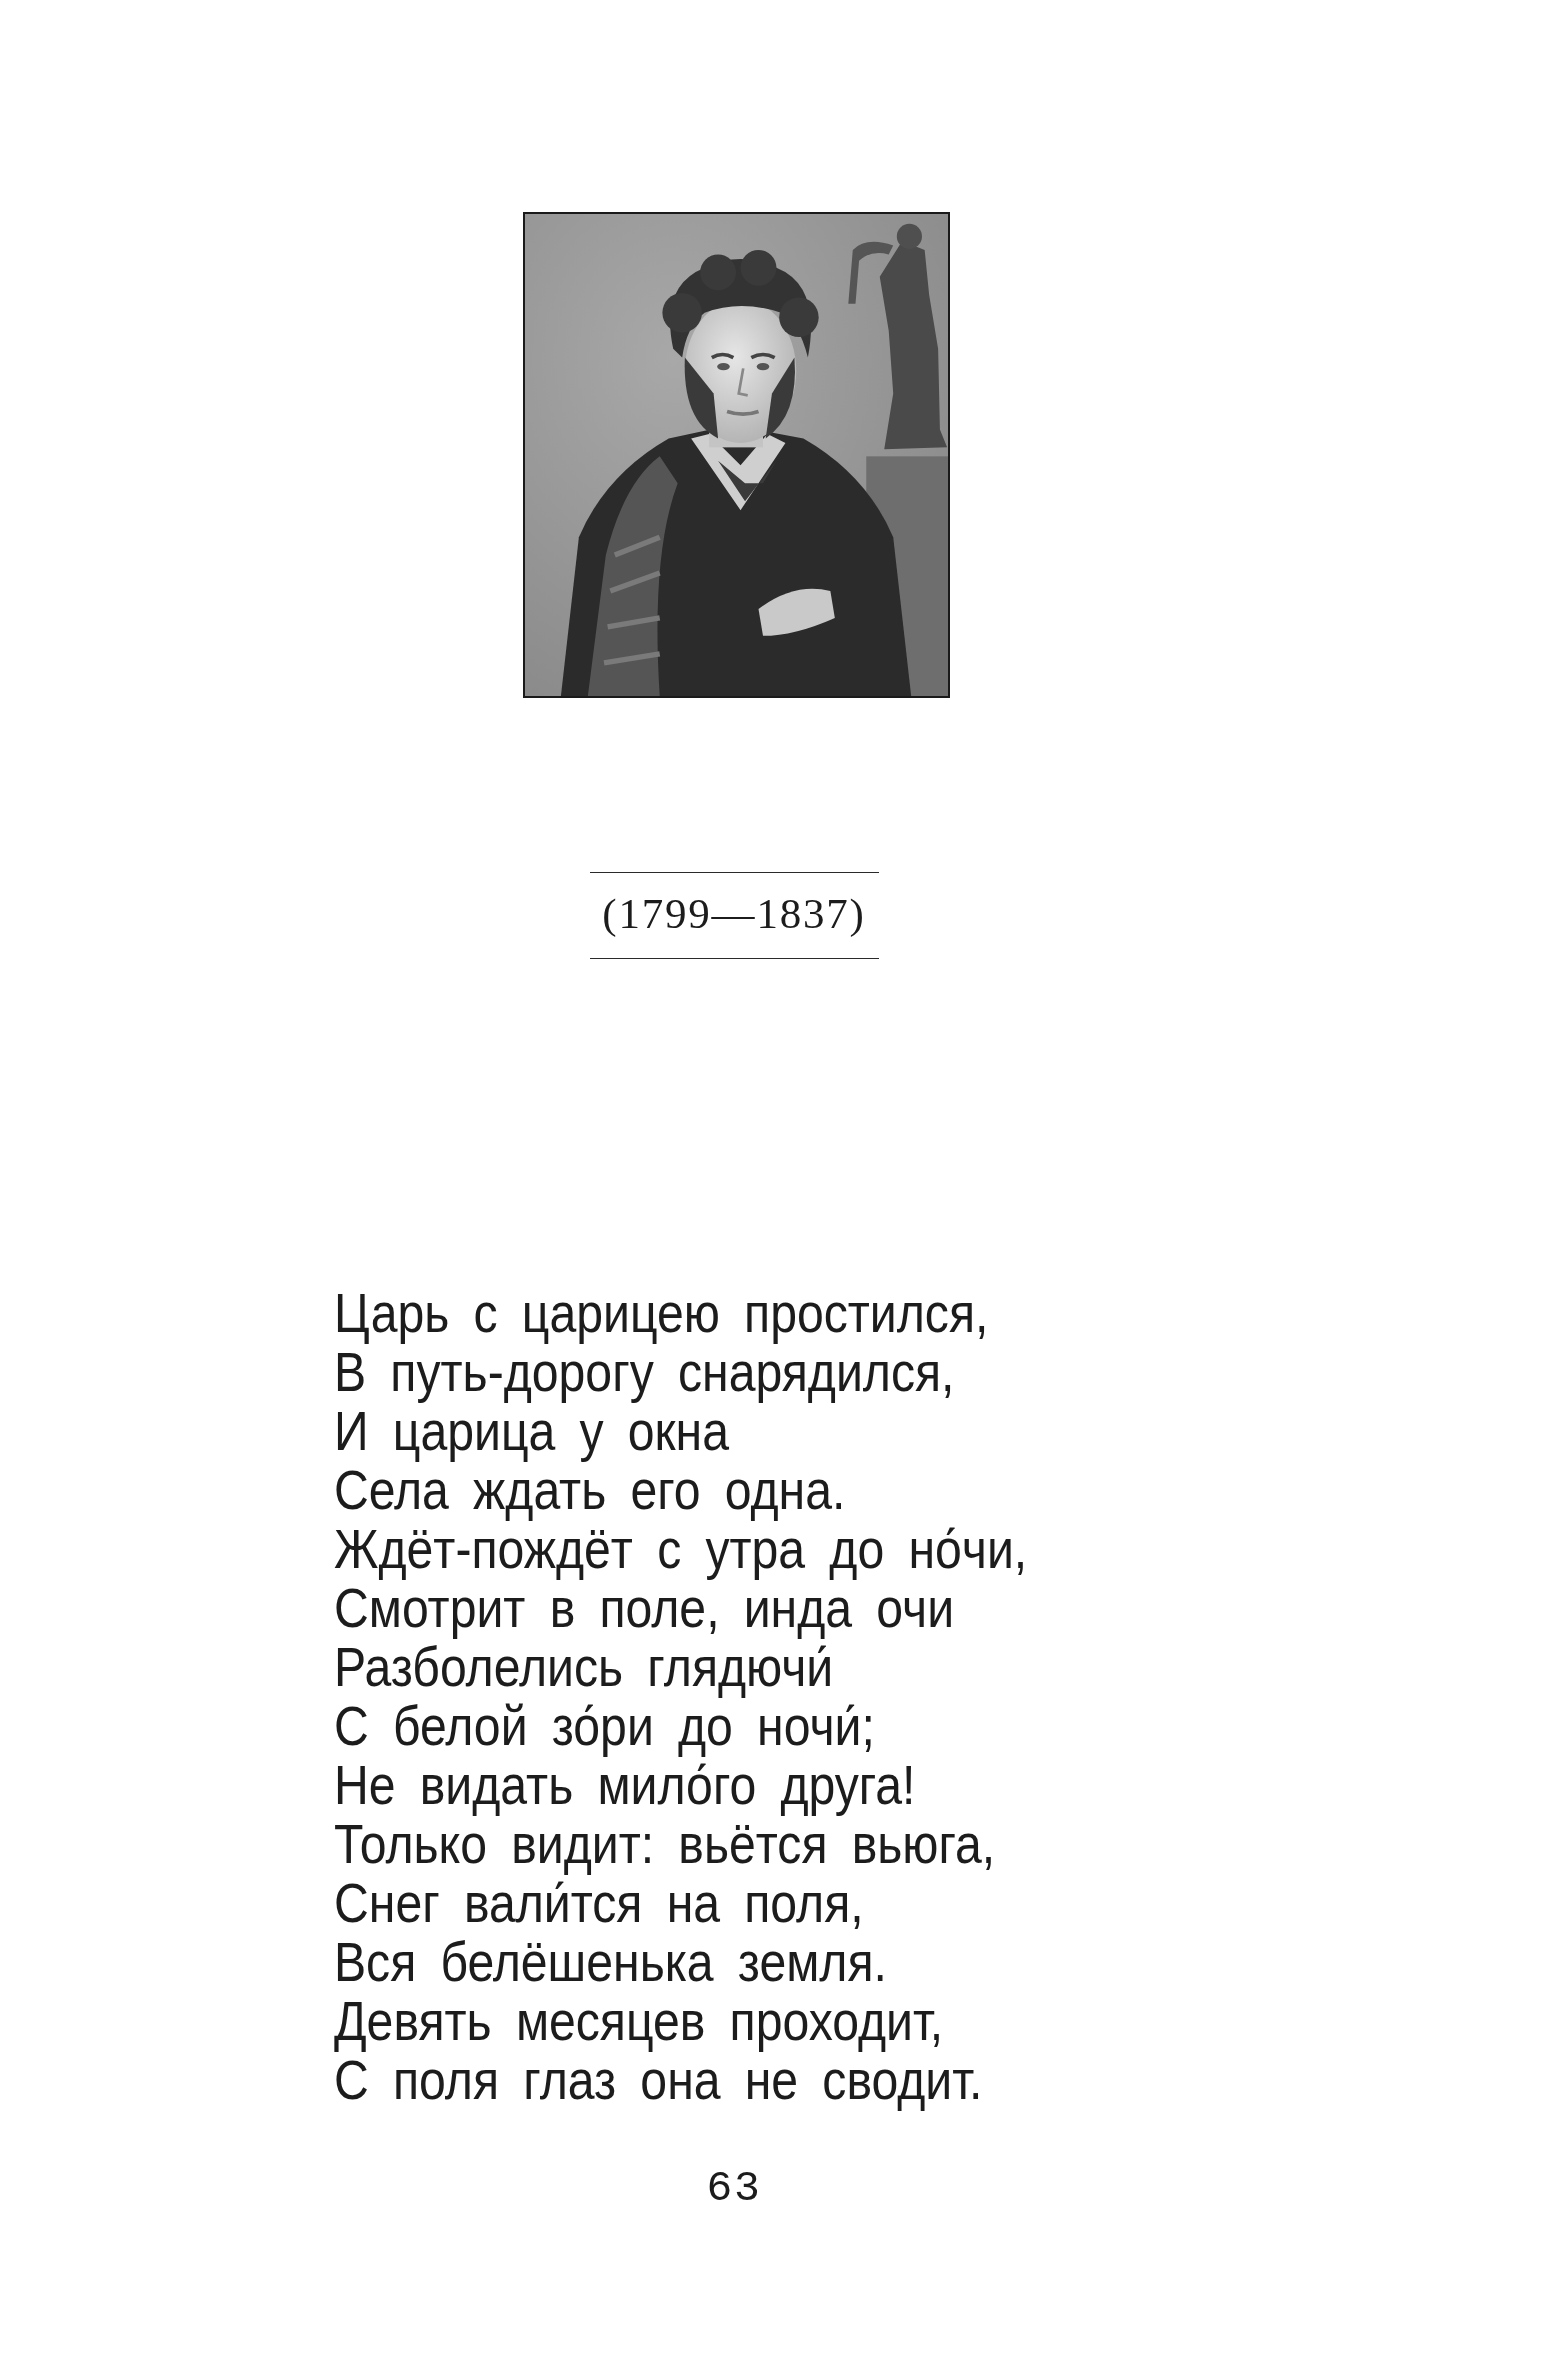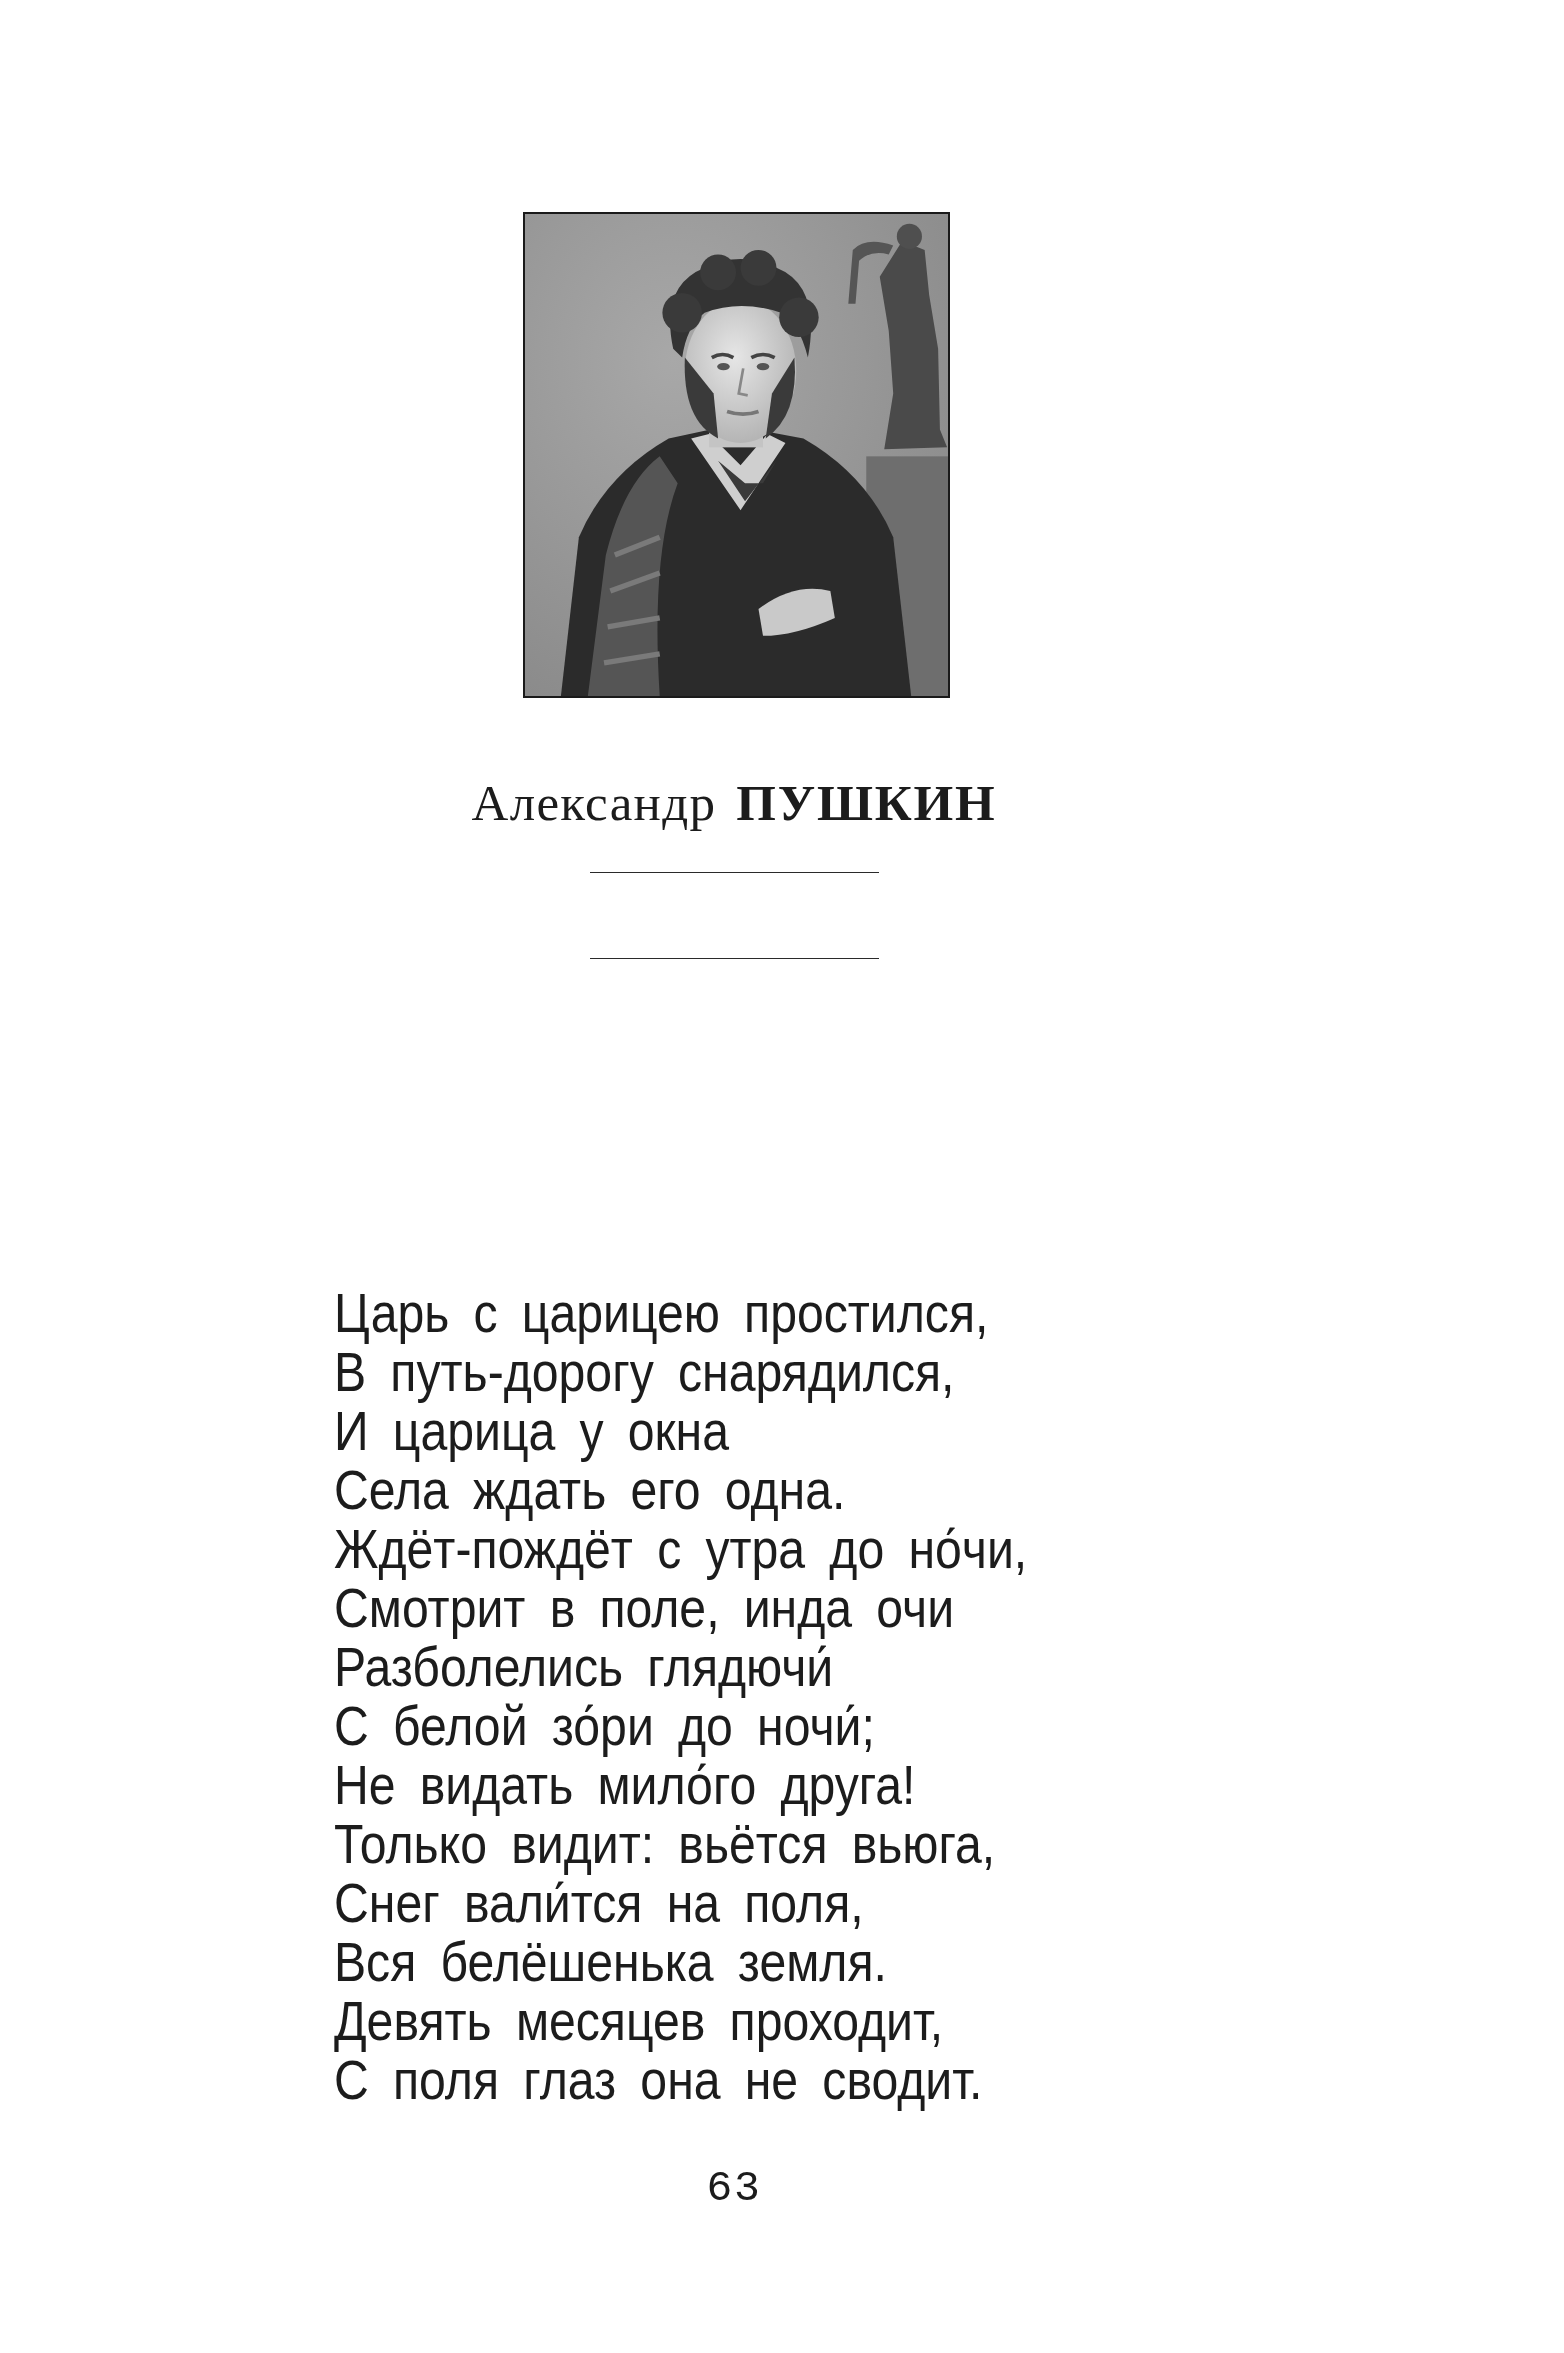--- a/index.html
+++ b/index.html
@@ -169,25 +169,23 @@
       <path d="M208 160 Q220 153 232 160" stroke="#444" stroke-width="4" fill="none"></path>
       <path d="M252 160 Q265 153 278 160" stroke="#444" stroke-width="4" fill="none"></path>
       <ellipse cx="221" cy="170" rx="7" ry="4" fill="#555"></ellipse>
       <ellipse cx="265" cy="170" rx="7" ry="4" fill="#555"></ellipse>
 
       <path d="M243 172 L238 200 L248 202" stroke="#888" stroke-width="3" fill="none"></path>
       <path d="M225 220 Q243 226 260 220" stroke="#777" stroke-width="4" fill="none"></path>
     </svg>
   </div>
 
-  <div class="author">
-    <span class="first">Александр</span><span class="last">ПУШКИН</span>
-  </div>
 
   <div class="rule top"></div>
+  <div class="dates">(1799—1837)</div>
   <div class="rule bottom"></div>
 
 
   <div class="poem">
     <span class="line">Царь с царицею простился,</span>
     <span class="line">В путь-дорогу снарядился,</span>
     <span class="line">И царица у окна</span>
     <span class="line">Села ждать его одна.</span>
     <span class="line">Ждёт-пождёт с утра до но́чи,</span>
     <span class="line">Смотрит в поле, инда очи</span>

